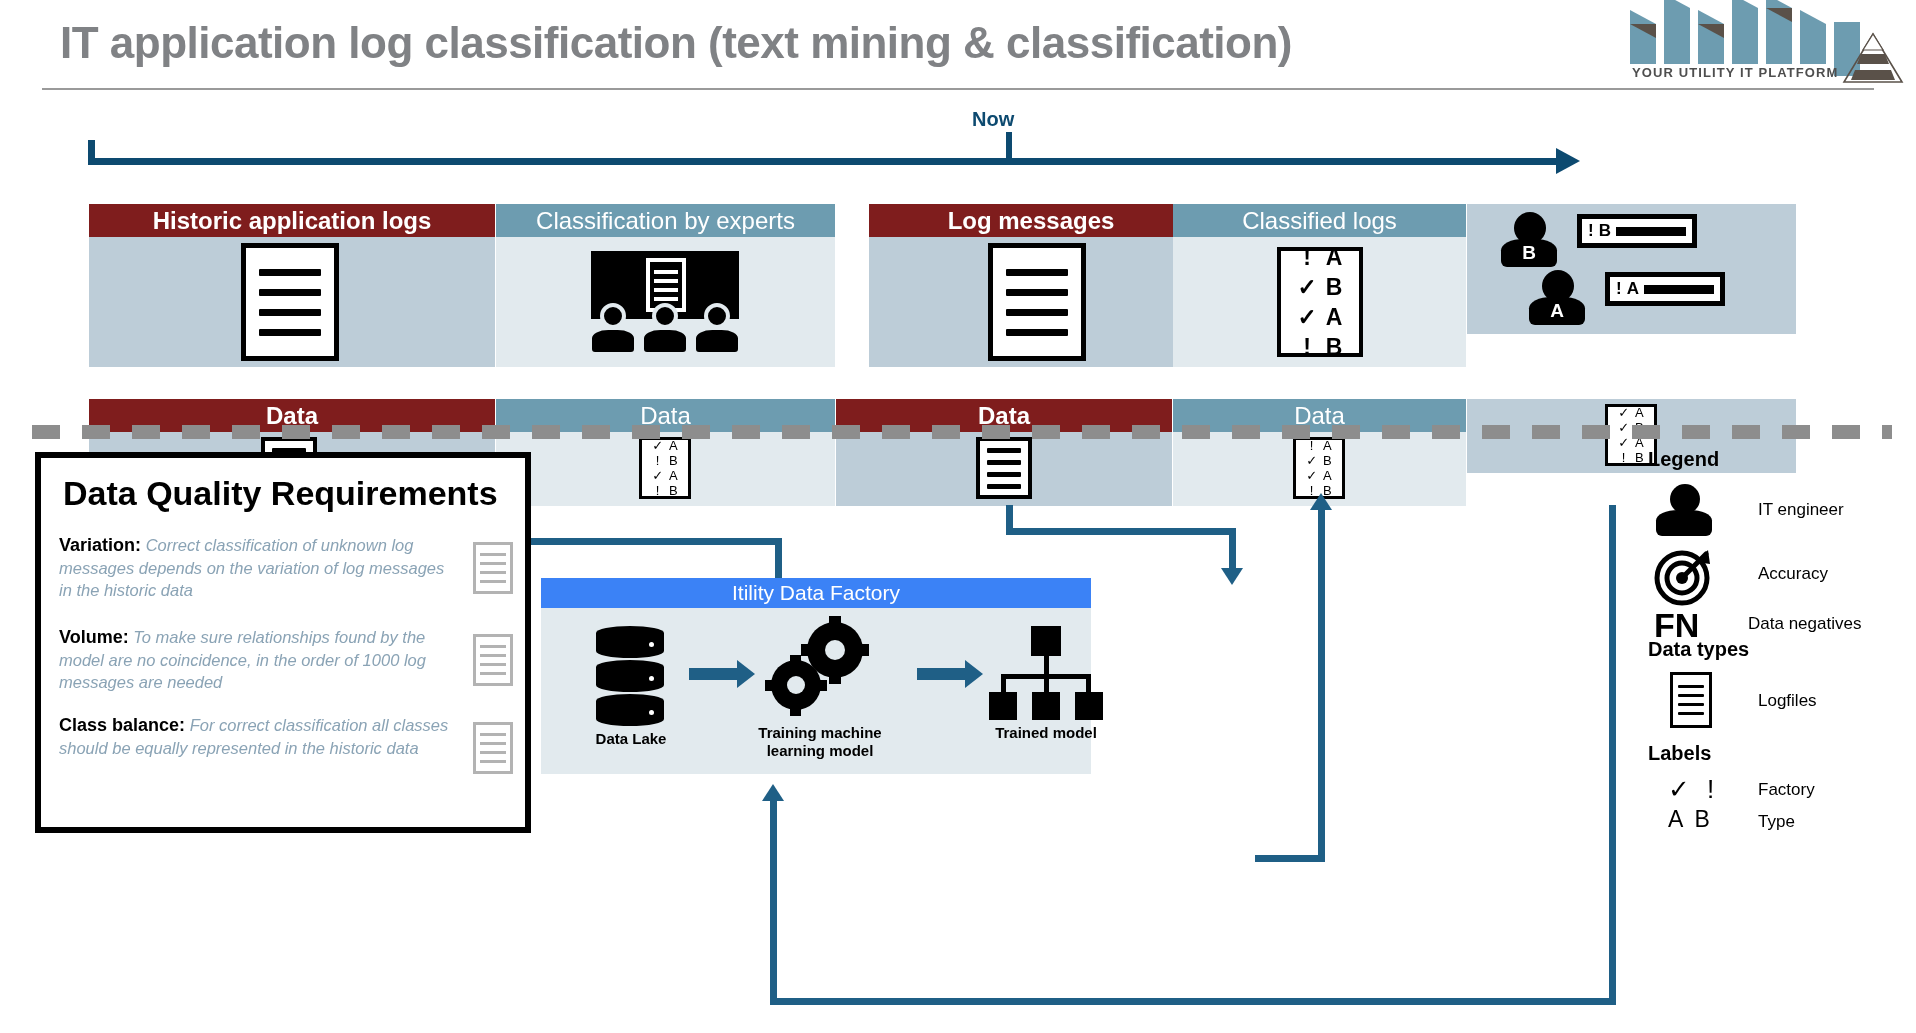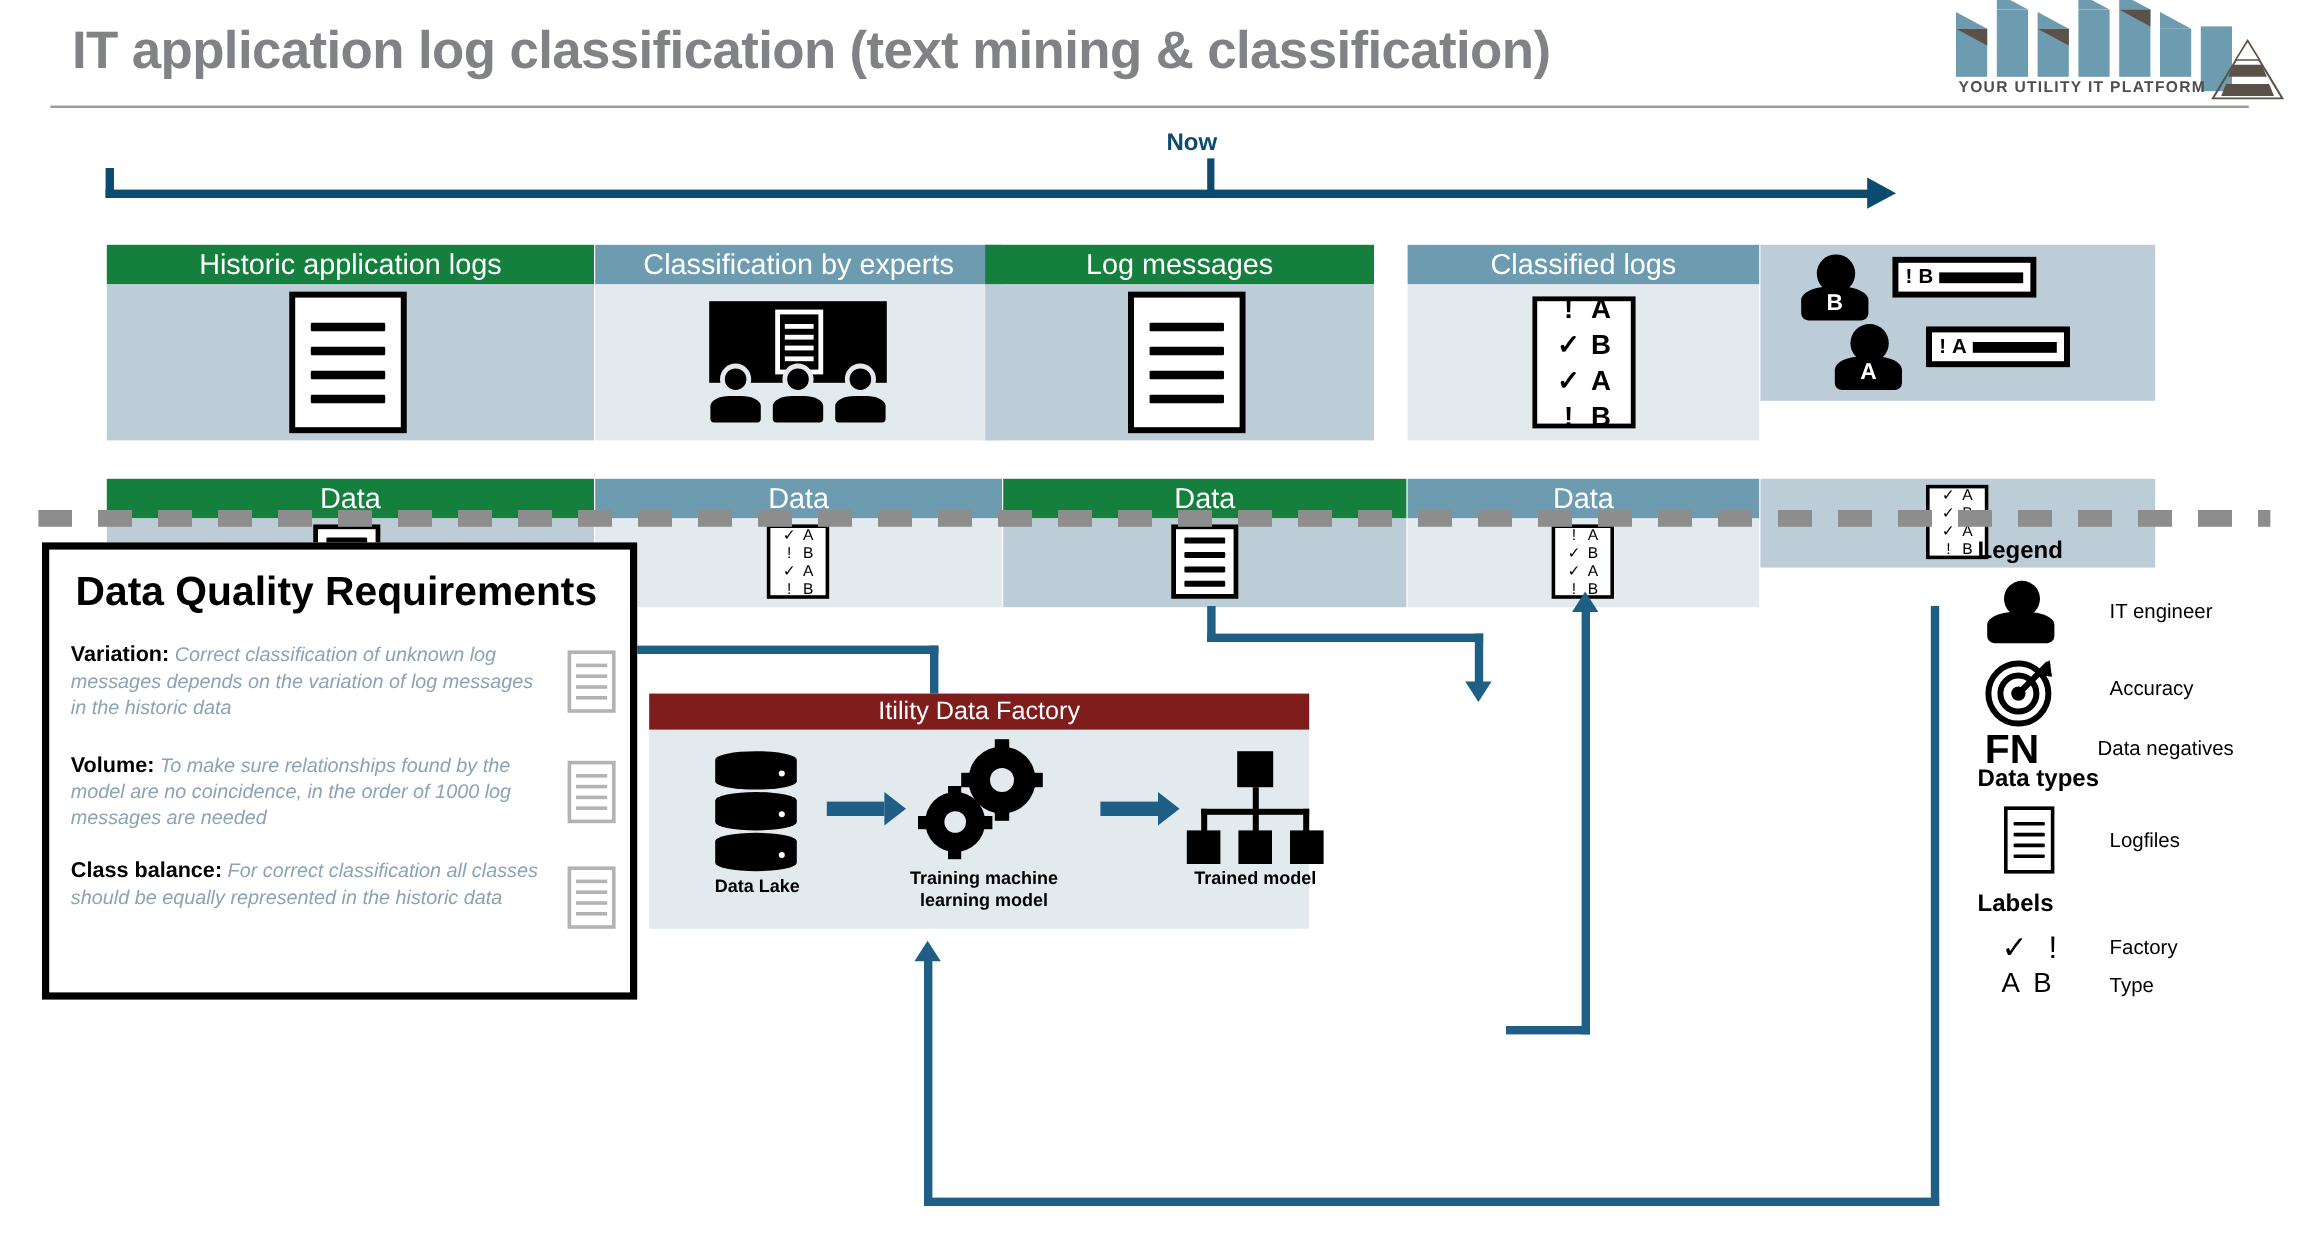--- a/index.html
+++ b/index.html
@@ -50,21 +50,21 @@
   #now-label {
     left: 972px; top: 108px; font-size: 20px; font-weight: bold; color: #0d4a70;
   }
 
   
   .card { position: absolute; }
   .card-head {
     height: 33px; line-height: 33px; text-align: center;
     color: #ffffff; font-size: 24px; white-space: nowrap;
   }
-  .hd-dark  { background: #15803d; }
+  .hd-dark  { background: #7f1d1d; font-weight: bold; }
   .hd-light { background: #6d9cb0; }
   .card-body { position: relative; }
   .bd-dark  { background: #bdcdd8; }
   .bd-light { background: #e2eaee; }
 
   
   .doc-icon {
     position: absolute; background: #ffffff;
     border: 5px solid #000000;
     display: flex; flex-direction: column;
@@ -119,21 +119,21 @@
     border: 3px solid #b3b3b3; background:#fff;
     display:flex; flex-direction:column; justify-content:center;
     align-items:center; gap:6px;
   }
   .dq-doc i { display:block; width:26px; height:3px; background:#b3b3b3; }
 
   
   #factory { left: 541px; top: 578px; width: 550px; height: 196px; background:#e2eaee; }
   #factory-head {
     position:absolute; left:0; top:0; width:100%; height:30px; line-height:30px;
-    background:#7f1d1d; color:#fff; text-align:center; font-size:21px;
+    background:#3b82f6; color:#fff; text-align:center; font-size:21px;
   }
   .f-label {
     position:absolute; text-align:center; font-size:15px; font-weight:bold;
     color:#000; line-height:1.2;
   }
   .f-arrow { position:absolute; height:12px; background:#1f5f86; }
   .f-arrow::after {
     content:""; position:absolute; right:-18px; top:-8px;
     border-top:14px solid transparent; border-bottom:14px solid transparent;
     border-left:18px solid #1f5f86;
@@ -241,21 +241,21 @@
         <div class="body" style="left:0; top:24px; width:48px; height:28px; border:3px solid #e2eaee;"></div>
       </div>
       <div class="person" style="left:110px; top:52px; width:48px; height:52px;">
         <div class="head" style="left:11px; top:0; width:26px; height:26px; border:4px solid #e2eaee;"></div>
         <div class="body" style="left:0; top:24px; width:48px; height:28px; border:3px solid #e2eaee;"></div>
       </div>
     </div>
   </div>
 </div>
 
-<div class="card" style="left:821px; top:204px; width:324px;">
+<div class="card" style="left:869px; top:204px; width:324px;">
   <div class="card-head hd-dark">Log messages</div>
   <div class="card-body bd-dark" style="height:130px;">
     <div class="doc-icon" style="left:119px; top:6px; width:98px; height:118px; gap:13px;">
       <i style="width:62px;height:7px;"></i>
         <i style="width:62px;height:7px;"></i>
       <i style="width:62px;height:7px;"></i>
         <i style="width:62px;height:7px;"></i>
     </div>
   </div>
 </div>

